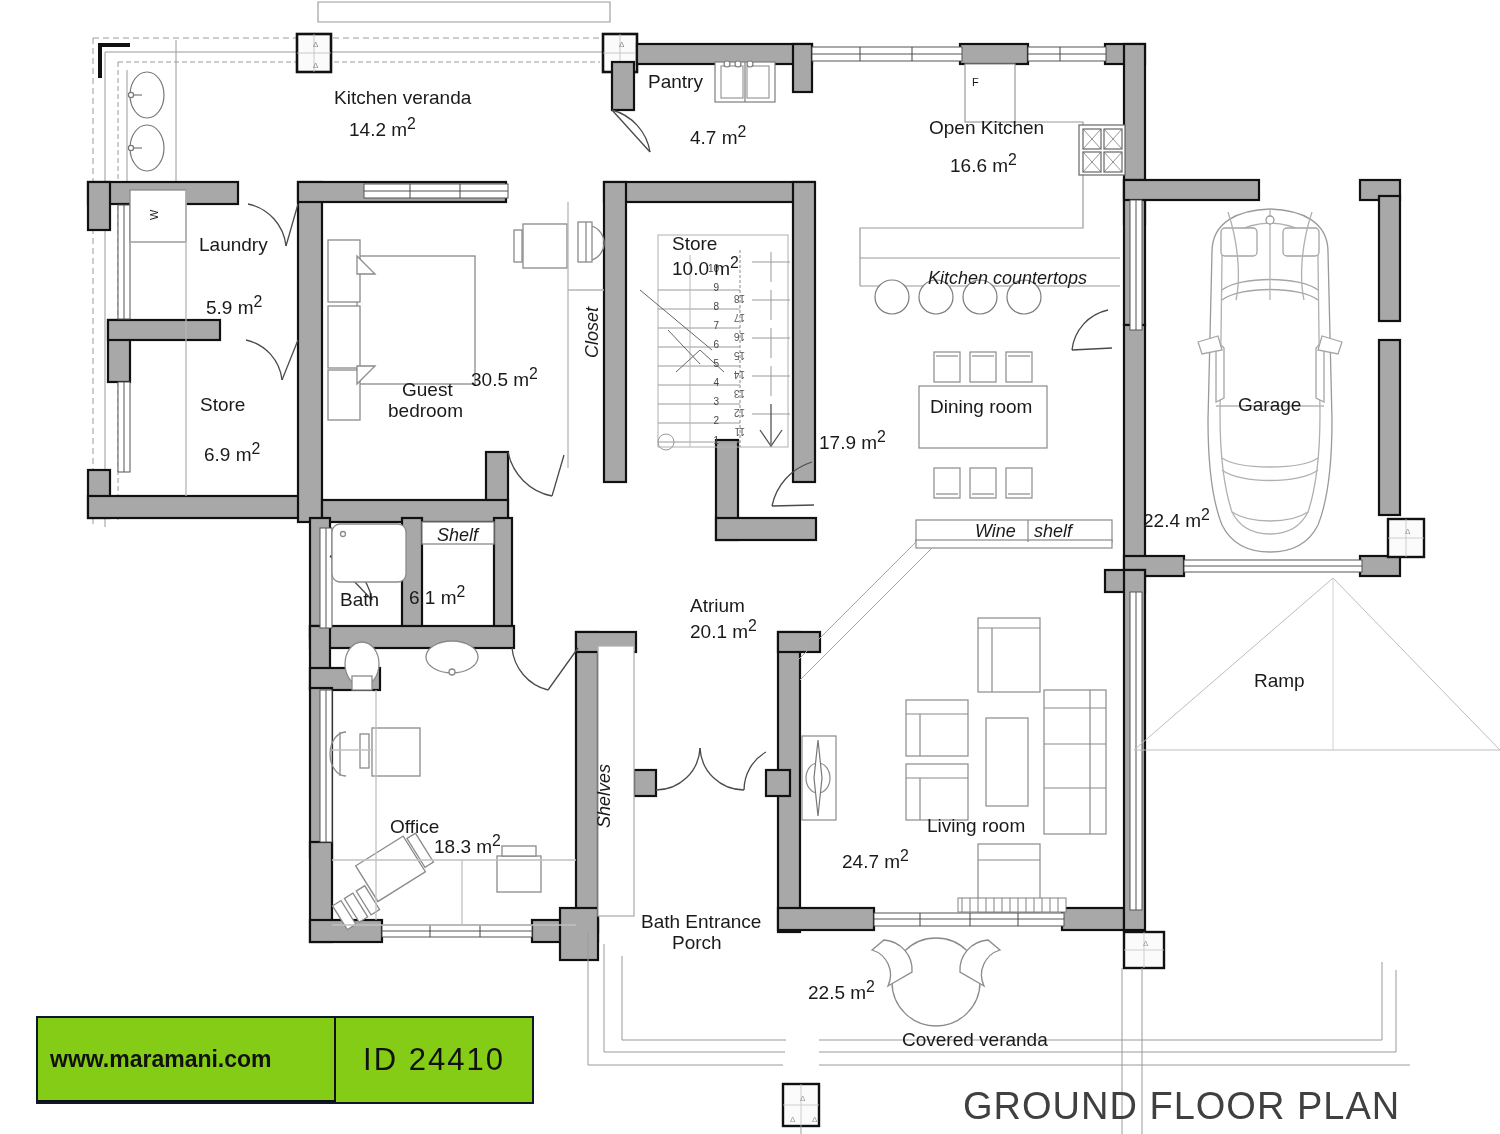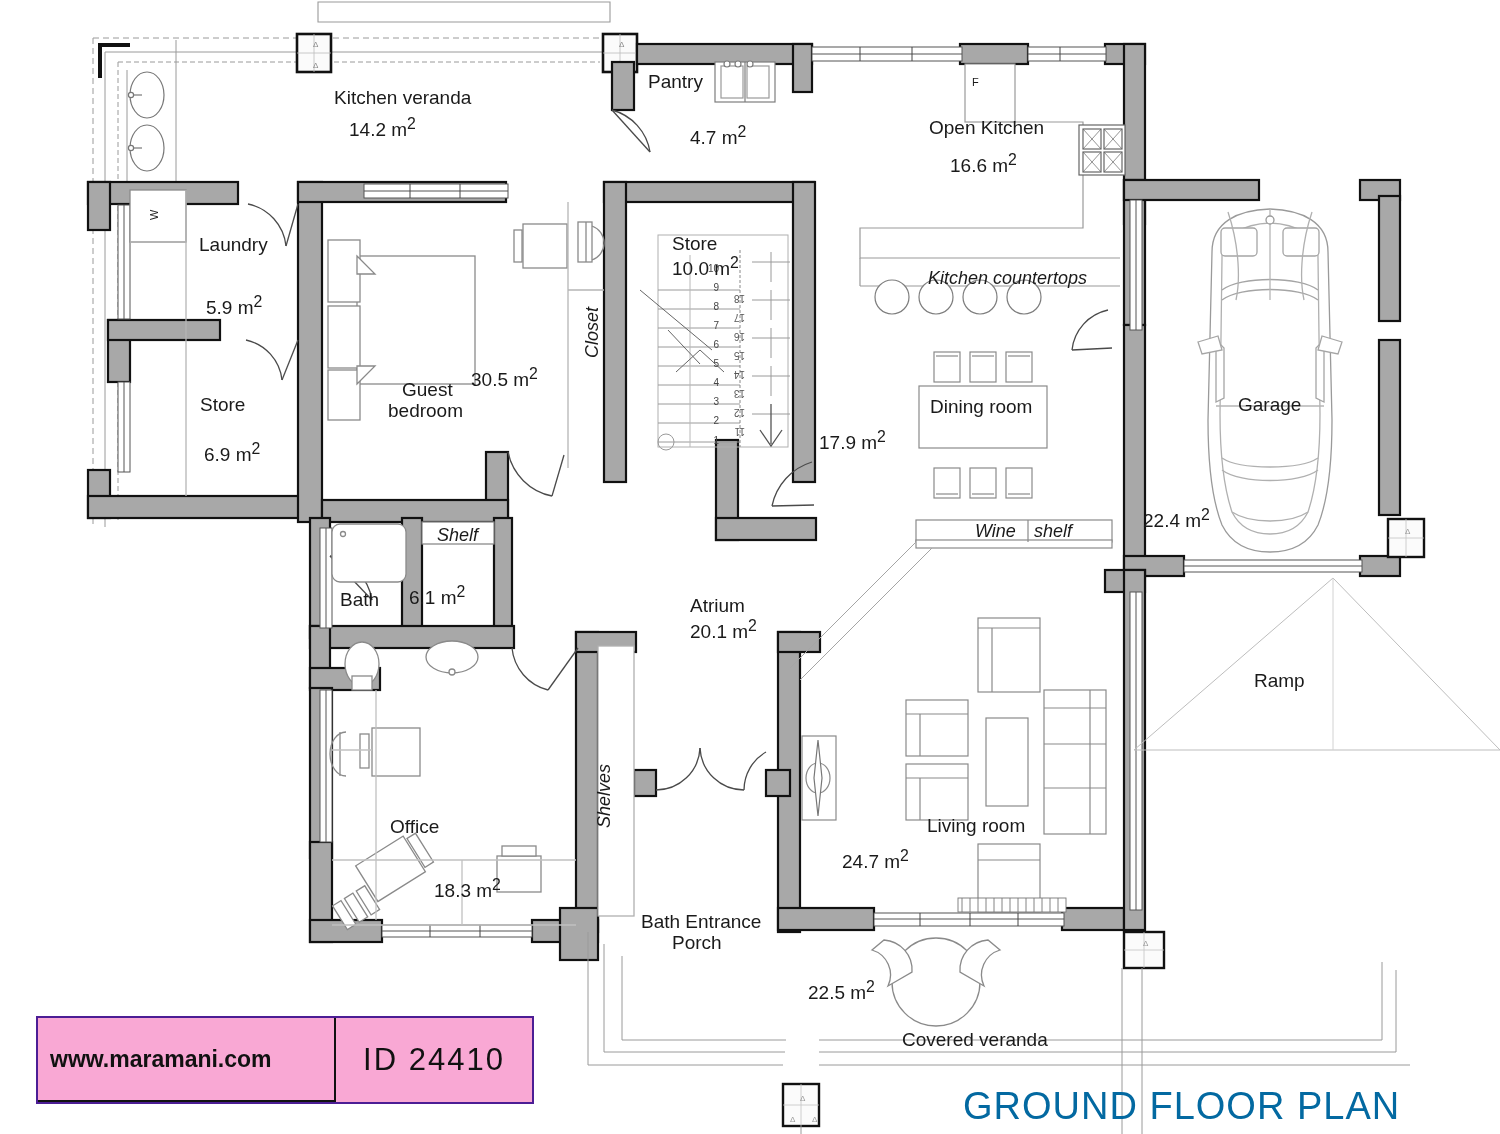--- a/index.html
+++ b/index.html
@@ -8,27 +8,27 @@
   #page{position:relative;width:1500px;height:1134px;background:#fff;overflow:hidden;}
   #plan-svg{position:absolute;left:0;top:0;width:1500px;height:1134px;}
   .lbl{position:absolute;font-family:"Liberation Sans",sans-serif;color:#1a1a1a;white-space:nowrap;}
   .room-name{font-size:19px;}
   .room-area{font-size:19px;}
   .ital{font-style:italic;font-size:18px;}
   .vert{transform:rotate(-90deg);transform-origin:left top;}
   .tiny{font-size:11px;}
   
   #titleblock{position:absolute;left:36px;top:1016px;width:494px;height:84px;
-     border:2px solid #4c1d95;display:flex;background:#f9a8d4;}
+     border:2px solid #0f172a;display:flex;background:#84cc16;}
   #tb-left{width:296px;display:flex;flex-direction:column;border-right:2px solid #111;}
   .tb-row{flex:1;display:flex;align-items:center;padding-left:12px;font-size:23px;font-weight:bold;color:#111;}
   .tb-row:first-child{border-bottom:2px solid #111;}
   #tb-right{flex:1;display:flex;align-items:center;justify-content:center;
      font-size:31px;letter-spacing:2px;color:#111;}
-  #sheet-title{position:absolute;left:963px;top:1085px;font-size:38px;letter-spacing:1px;color:#0369a1;}
+  #sheet-title{position:absolute;left:963px;top:1085px;font-size:38px;letter-spacing:1px;color:#404040;}
   .stairnum{font-size:10px;fill:#444;}
   .stairnum-r{font-size:10px;fill:#555;}
 </style>
 </head>
 <body>
 
 <div id="page">
 
   <svg id="plan-svg" viewBox="0 0 1500 1134">
     <defs>
@@ -520,21 +520,21 @@
 
   <div class="lbl ital" style="left:437px;top:525px;"><span>Shelf</span></div>
 
   <div class="lbl room-name" style="left:340px;top:589px;text-align:right;"><span>Bath</span></div>
   <div class="lbl room-area" style="left:409px;top:583px;"><span>6.1 m</span><sup>2</sup></div>
 
   <div class="lbl room-name" style="left:690px;top:595px;"><span>Atrium</span></div>
   <div class="lbl room-area" style="left:690px;top:617px;text-align:center;"><span>20.1 m</span><sup>2</sup></div>
 
   <div class="lbl room-name" style="left:390px;top:816px;"><span>Office</span></div>
-  <div class="lbl room-area" style="left:434px;top:876px;"><span>18.3 m</span><sup>2</sup></div>
+  <div class="lbl room-area" style="left:434px;top:832px;"><span>18.3 m</span><sup>2</sup></div>
 
   <div class="lbl ital vert" style="left:594px;top:828px;"><span>Shelves</span></div>
 
   <div class="lbl room-name" style="left:641px;top:911px;"><span>Bath Entrance</span></div>
   <div class="lbl room-name" style="left:672px;top:932px;"><span>Porch</span></div>
 
   <div class="lbl room-name" style="left:927px;top:815px;"><span>Living room</span></div>
   <div class="lbl room-area" style="left:842px;top:847px;"><span>24.7 m</span><sup>2</sup></div>
 
   <div class="lbl room-area" style="left:808px;top:978px;"><span>22.5 m</span><sup>2</sup></div>

